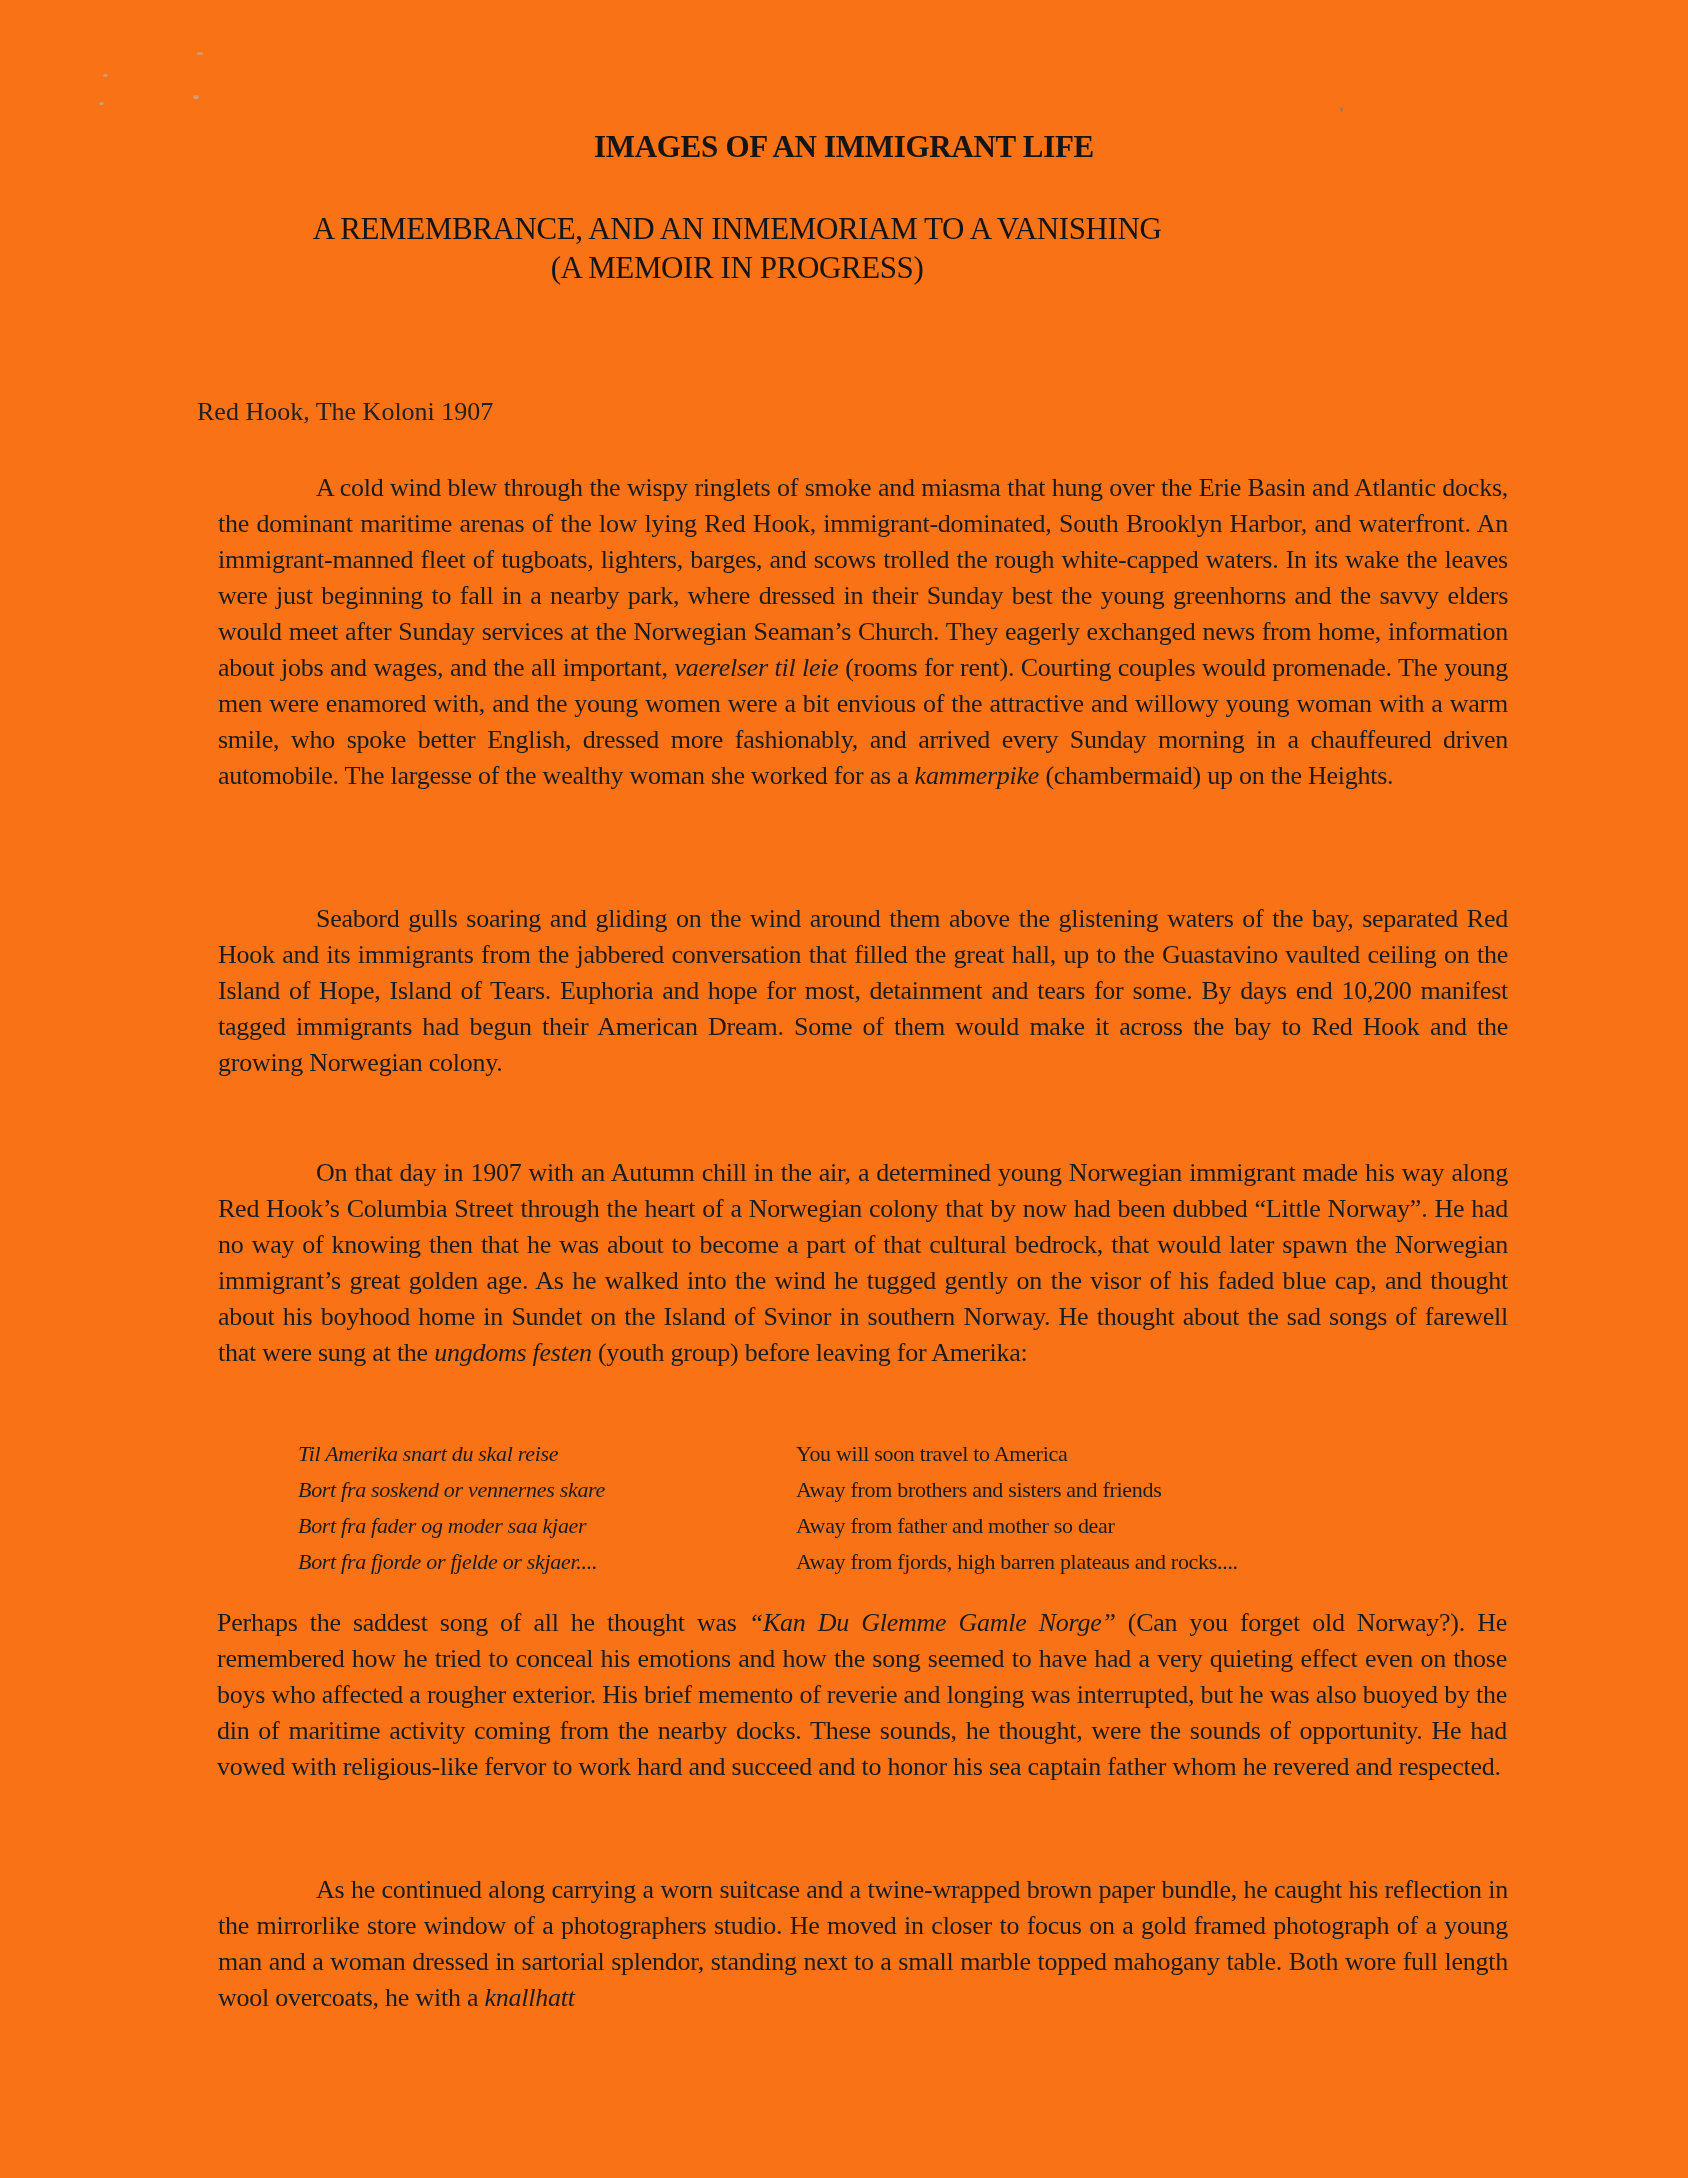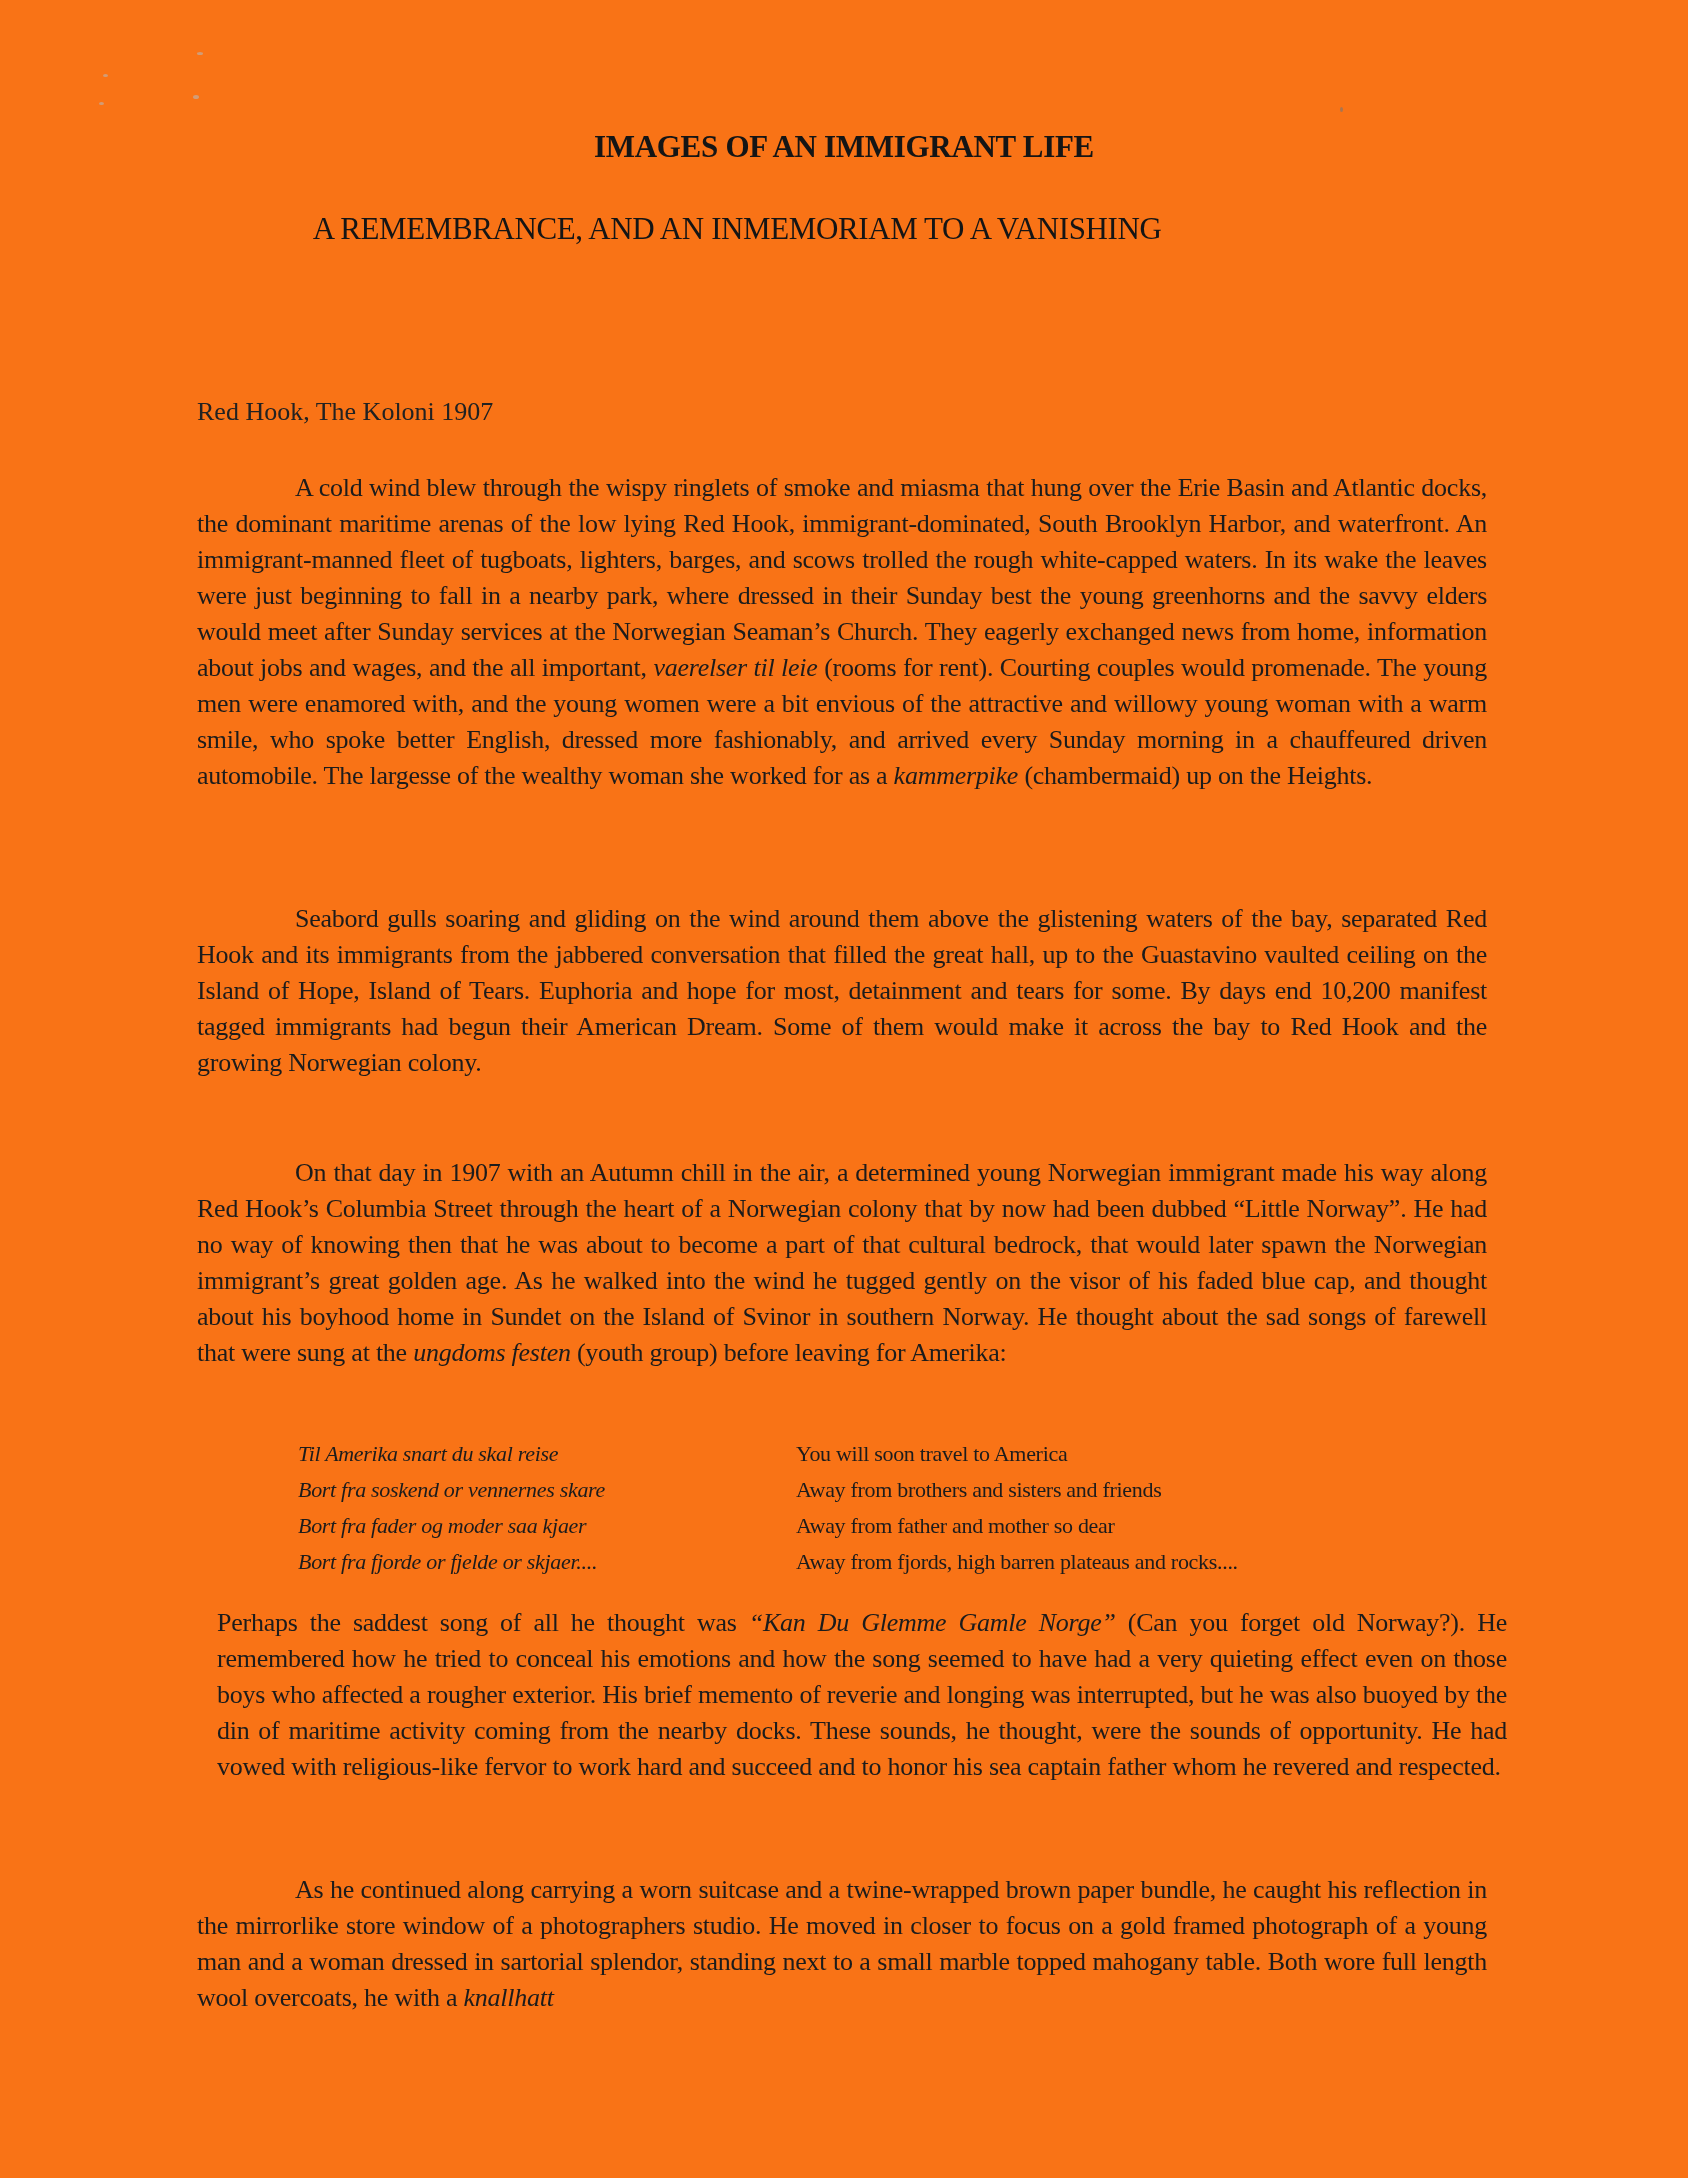--- a/index.html
+++ b/index.html
@@ -72,20 +72,21 @@
       width: 1290px;
       font-size: 26px;
       line-height: 36px;
       text-align: justify;
       color: #1c1c1c;
       margin: 0;
       letter-spacing: -0.25px;
     }
     .body-text.indent {
       text-indent: 98px;
+      margin-left: 21px;
     }
     .body-text .it { font-style: italic; }
     #p1 { top: 470px; }
     #p2 { top: 901px; }
     #p3 { top: 1155px; }
     #p4 { top: 1605px; margin-left: 20px; }
     #p5 { top: 1872px; }
     .poem {
       position: absolute;
       left: 298px;
@@ -115,20 +116,21 @@
   <span class="speck" style="left:197px;top:52px;width:6px;height:3px;"></span>
   <span class="speck" style="left:103px;top:74px;width:5px;height:3px;"></span>
   <span class="speck" style="left:99px;top:102px;width:5px;height:3px;"></span>
   <span class="speck" style="left:193px;top:95px;width:6px;height:4px;"></span>
   <span class="speck" style="left:1340px;top:107px;width:3px;height:5px;background:#777;"></span>
 
   <div class="title">IMAGES OF AN IMMIGRANT LIFE</div>
 
   <div class="subtitle">
     <div>A REMEMBRANCE, AND AN INMEMORIAM TO A VANISHING</div>
+    <div>(A MEMOIR IN PROGRESS)</div>
   </div>
 
 
   <div class="section-head">Red Hook, The Koloni 1907</div>
 
   <p class="body-text indent" id="p1"><span>A cold wind blew through the wispy ringlets of smoke and miasma that hung over the Erie Basin and Atlantic docks, the dominant maritime arenas of the low lying Red Hook, immigrant-dominated, South Brooklyn Harbor, and waterfront.  An immigrant-manned fleet of tugboats, lighters, barges, and scows trolled the rough white-capped waters.  In its wake the leaves were just beginning to fall in a nearby park, where dressed in their Sunday best the young greenhorns and the savvy elders would meet after Sunday services at the Norwegian Seaman’s Church.  They eagerly exchanged news from home, information about jobs and wages, and the all important, </span><span class="it">vaerelser til leie</span><span> (rooms for rent).  Courting couples would promenade.  The young men were enamored with, and the young women were a bit envious of the attractive and willowy young woman with a warm smile, who spoke better English, dressed more fashionably, and arrived every Sunday morning in a chauffeured driven automobile.  The largesse of the wealthy woman she worked for as a </span><span class="it">kammerpike</span><span> (chambermaid) up on the Heights.</span></p>
   <p class="body-text indent" id="p2"><span>Seabord gulls soaring and gliding on the wind around them above the glistening waters of the bay, separated Red Hook and its immigrants from the jabbered conversation that filled the great hall, up to the Guastavino vaulted ceiling on the Island of Hope, Island of Tears.  Euphoria and hope for most, detainment and tears for some.  By days end 10,200 manifest tagged immigrants had begun their American Dream.  Some of them would make it across the bay to Red Hook and the growing Norwegian colony.</span></p>
   <p class="body-text indent" id="p3"><span>On that day in 1907 with an Autumn chill in the air, a determined young Norwegian immigrant made his way along Red Hook’s Columbia Street through the heart of a Norwegian colony that by now had been dubbed “Little Norway”.  He had no way of knowing then that he was about to become a part of that cultural bedrock, that would later spawn the Norwegian immigrant’s great golden age.  As he walked into the wind he tugged gently on the visor of his faded blue cap, and thought about his boyhood home in Sundet on the Island of Svinor in southern Norway.  He thought about the sad songs of farewell that were sung at the </span><span class="it">ungdoms festen</span><span> (youth group) before leaving for Amerika:</span></p>
 
   <div class="poem">

